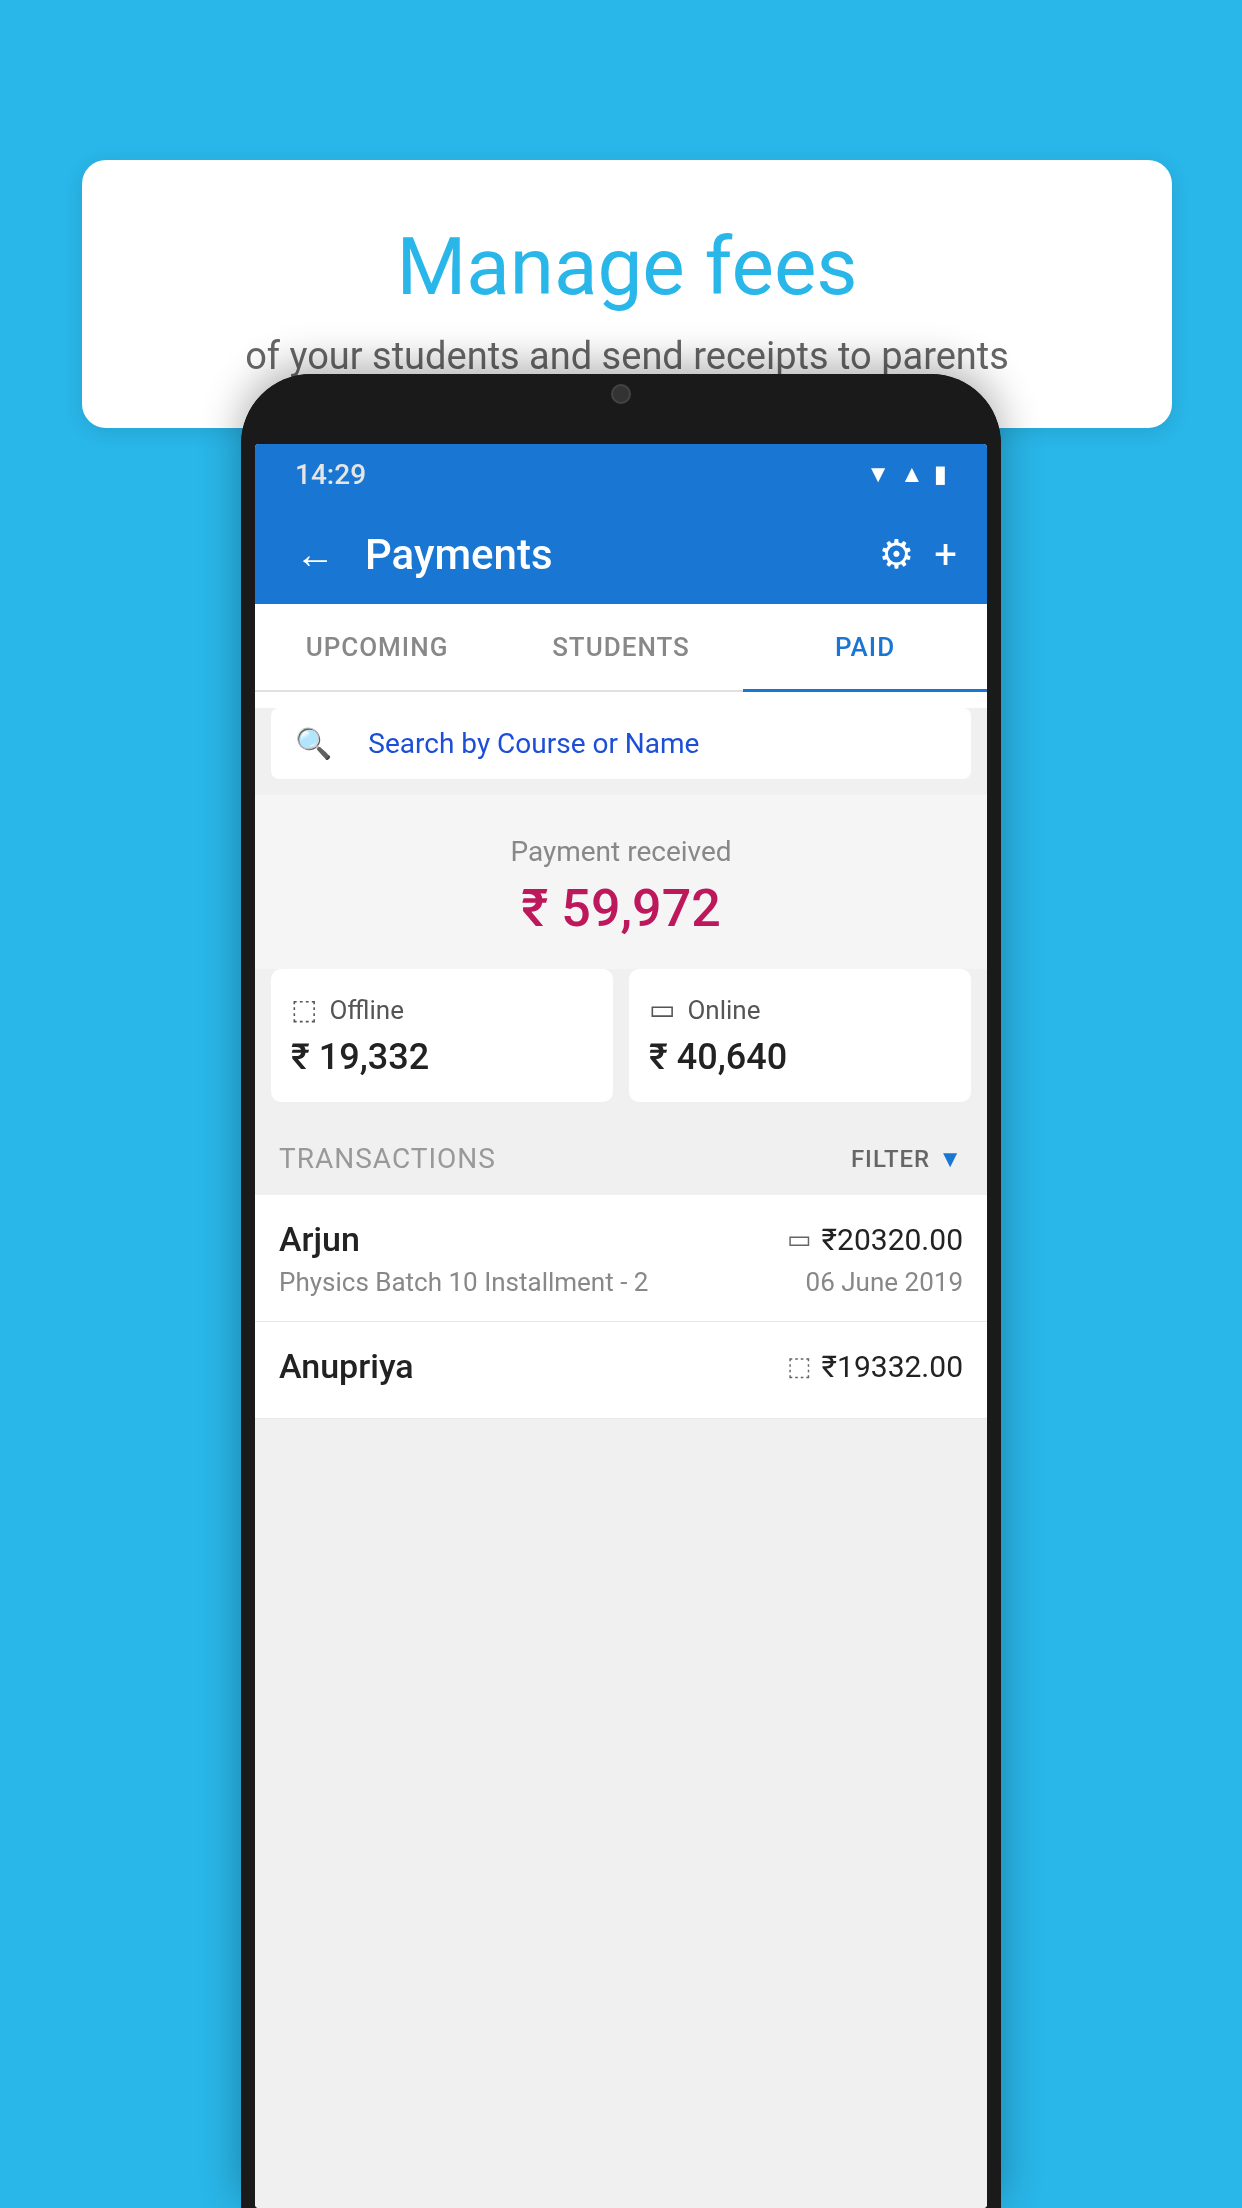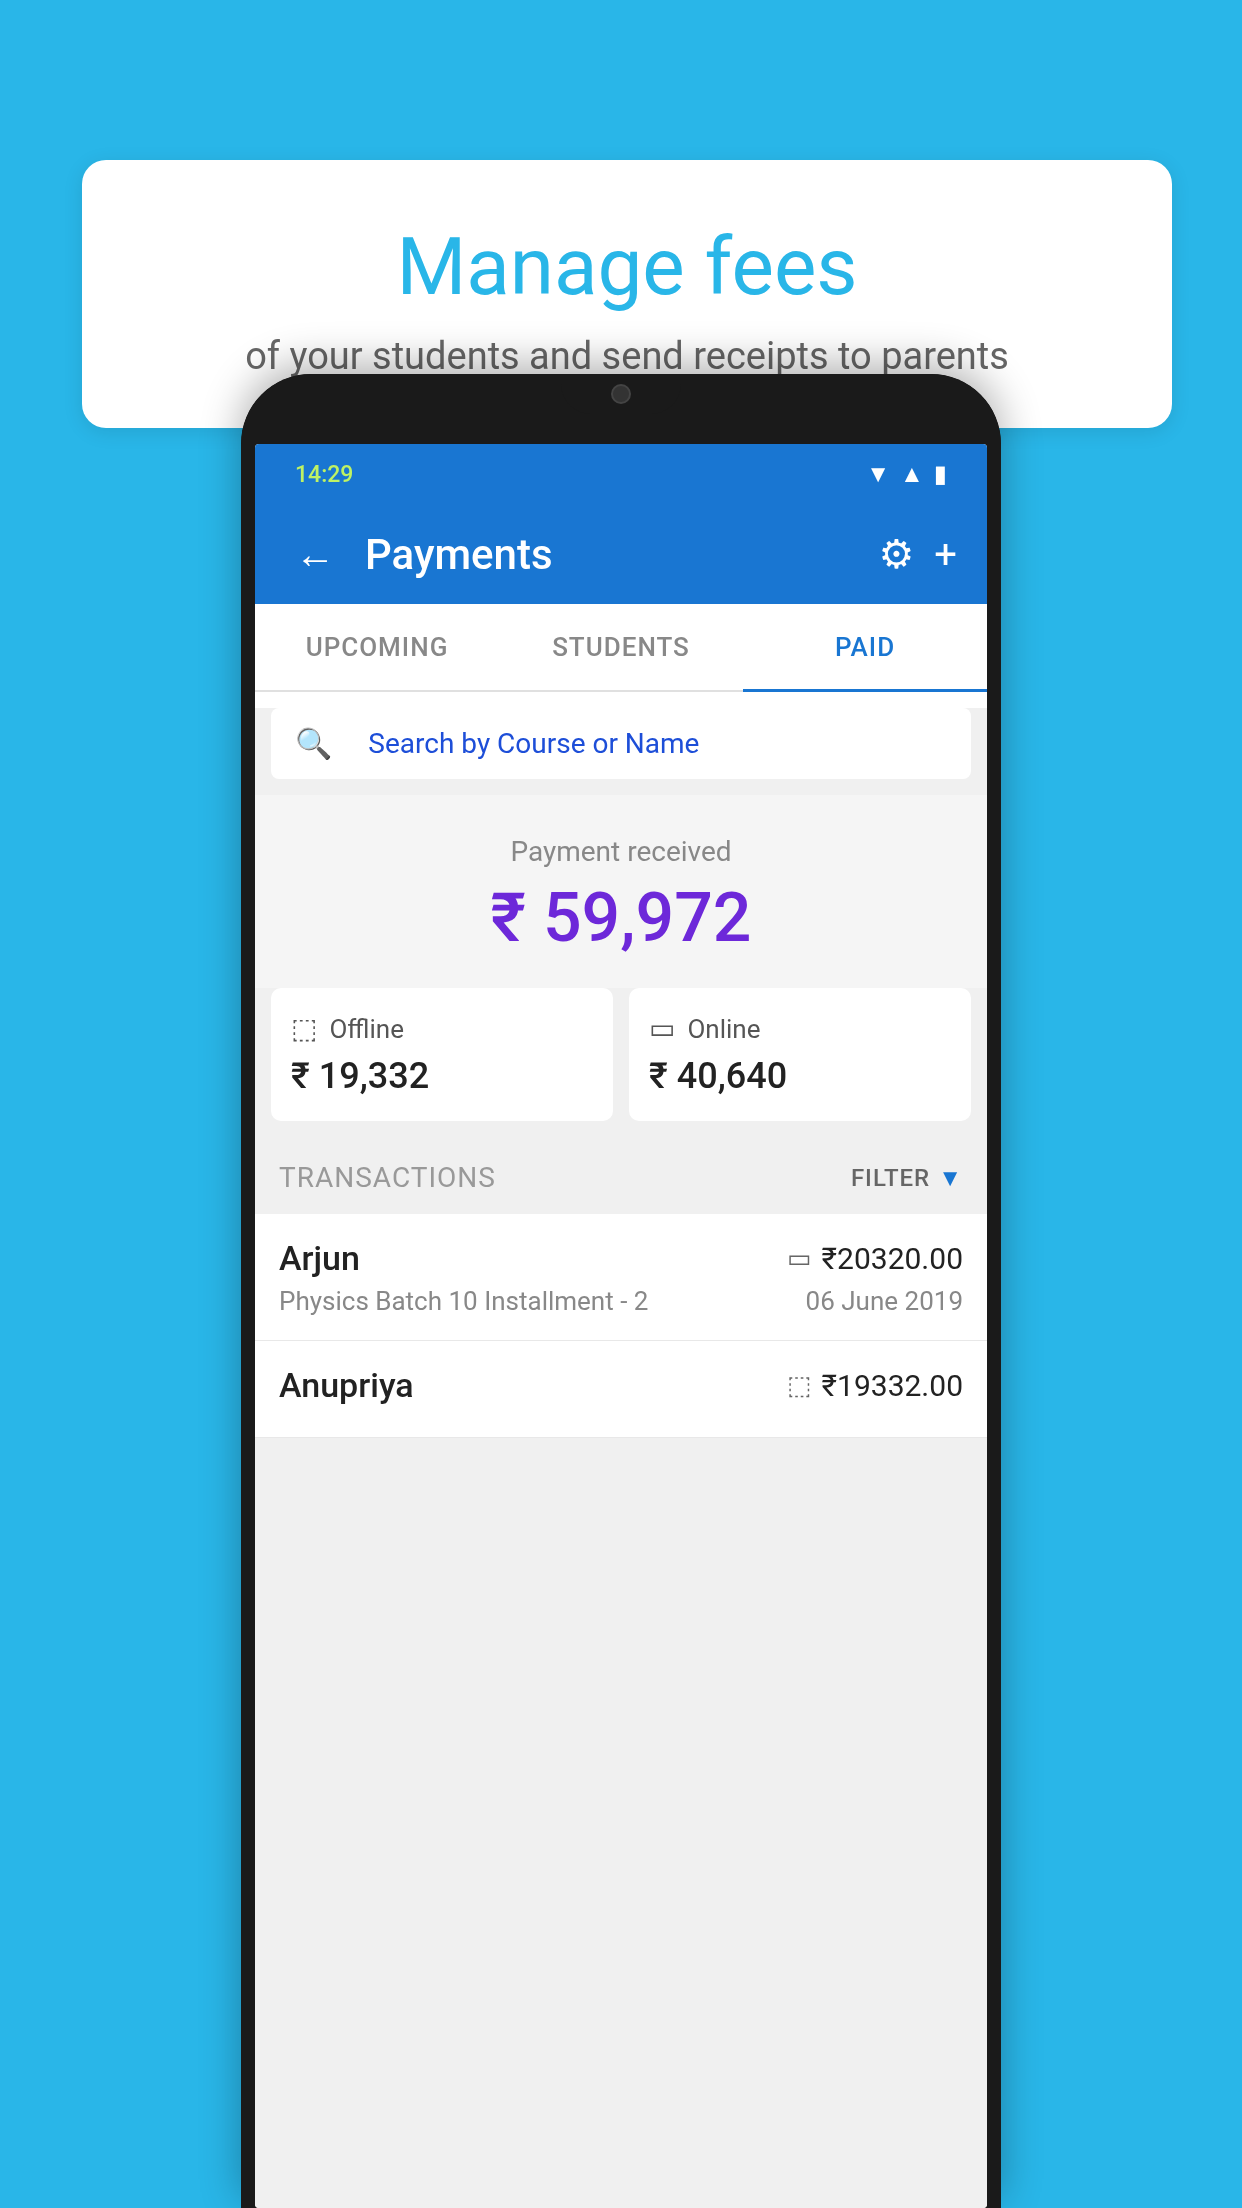--- a/index.html
+++ b/index.html
@@ -75,22 +75,22 @@
     .status-bar {
       background: #1976d2;
       height: 60px;
       display: flex;
       align-items: center;
       justify-content: space-between;
       padding: 0 40px;
       position: relative;
     }
     .status-time {
-      color: #bef264;
-      font-size: 23px;
+      color: #e5e5e5;
+      font-size: 28px;
       font-weight: 500;
     }
     .status-icons {
       display: flex;
       align-items: center;
       gap: 10px;
     }
     .status-icon {
       color: white;
       font-size: 24px;
@@ -213,23 +213,23 @@
       background: #f5f5f5;
       text-align: center;
       padding: 40px 20px 30px;
     }
     .payment-label {
       font-size: 28px;
       color: #888;
       margin-bottom: 10px;
     }
     .payment-amount {
-      font-size: 68px;
-      font-weight: 500;
-      color: #6d28d9;
+      font-size: 52px;
+      font-weight: 500;
+      color: #be185d;
     }
 
     
     .cards-row {
       display: flex;
       gap: 16px;
       padding: 0 16px 20px;
     }
     .card {
       flex: 1;

